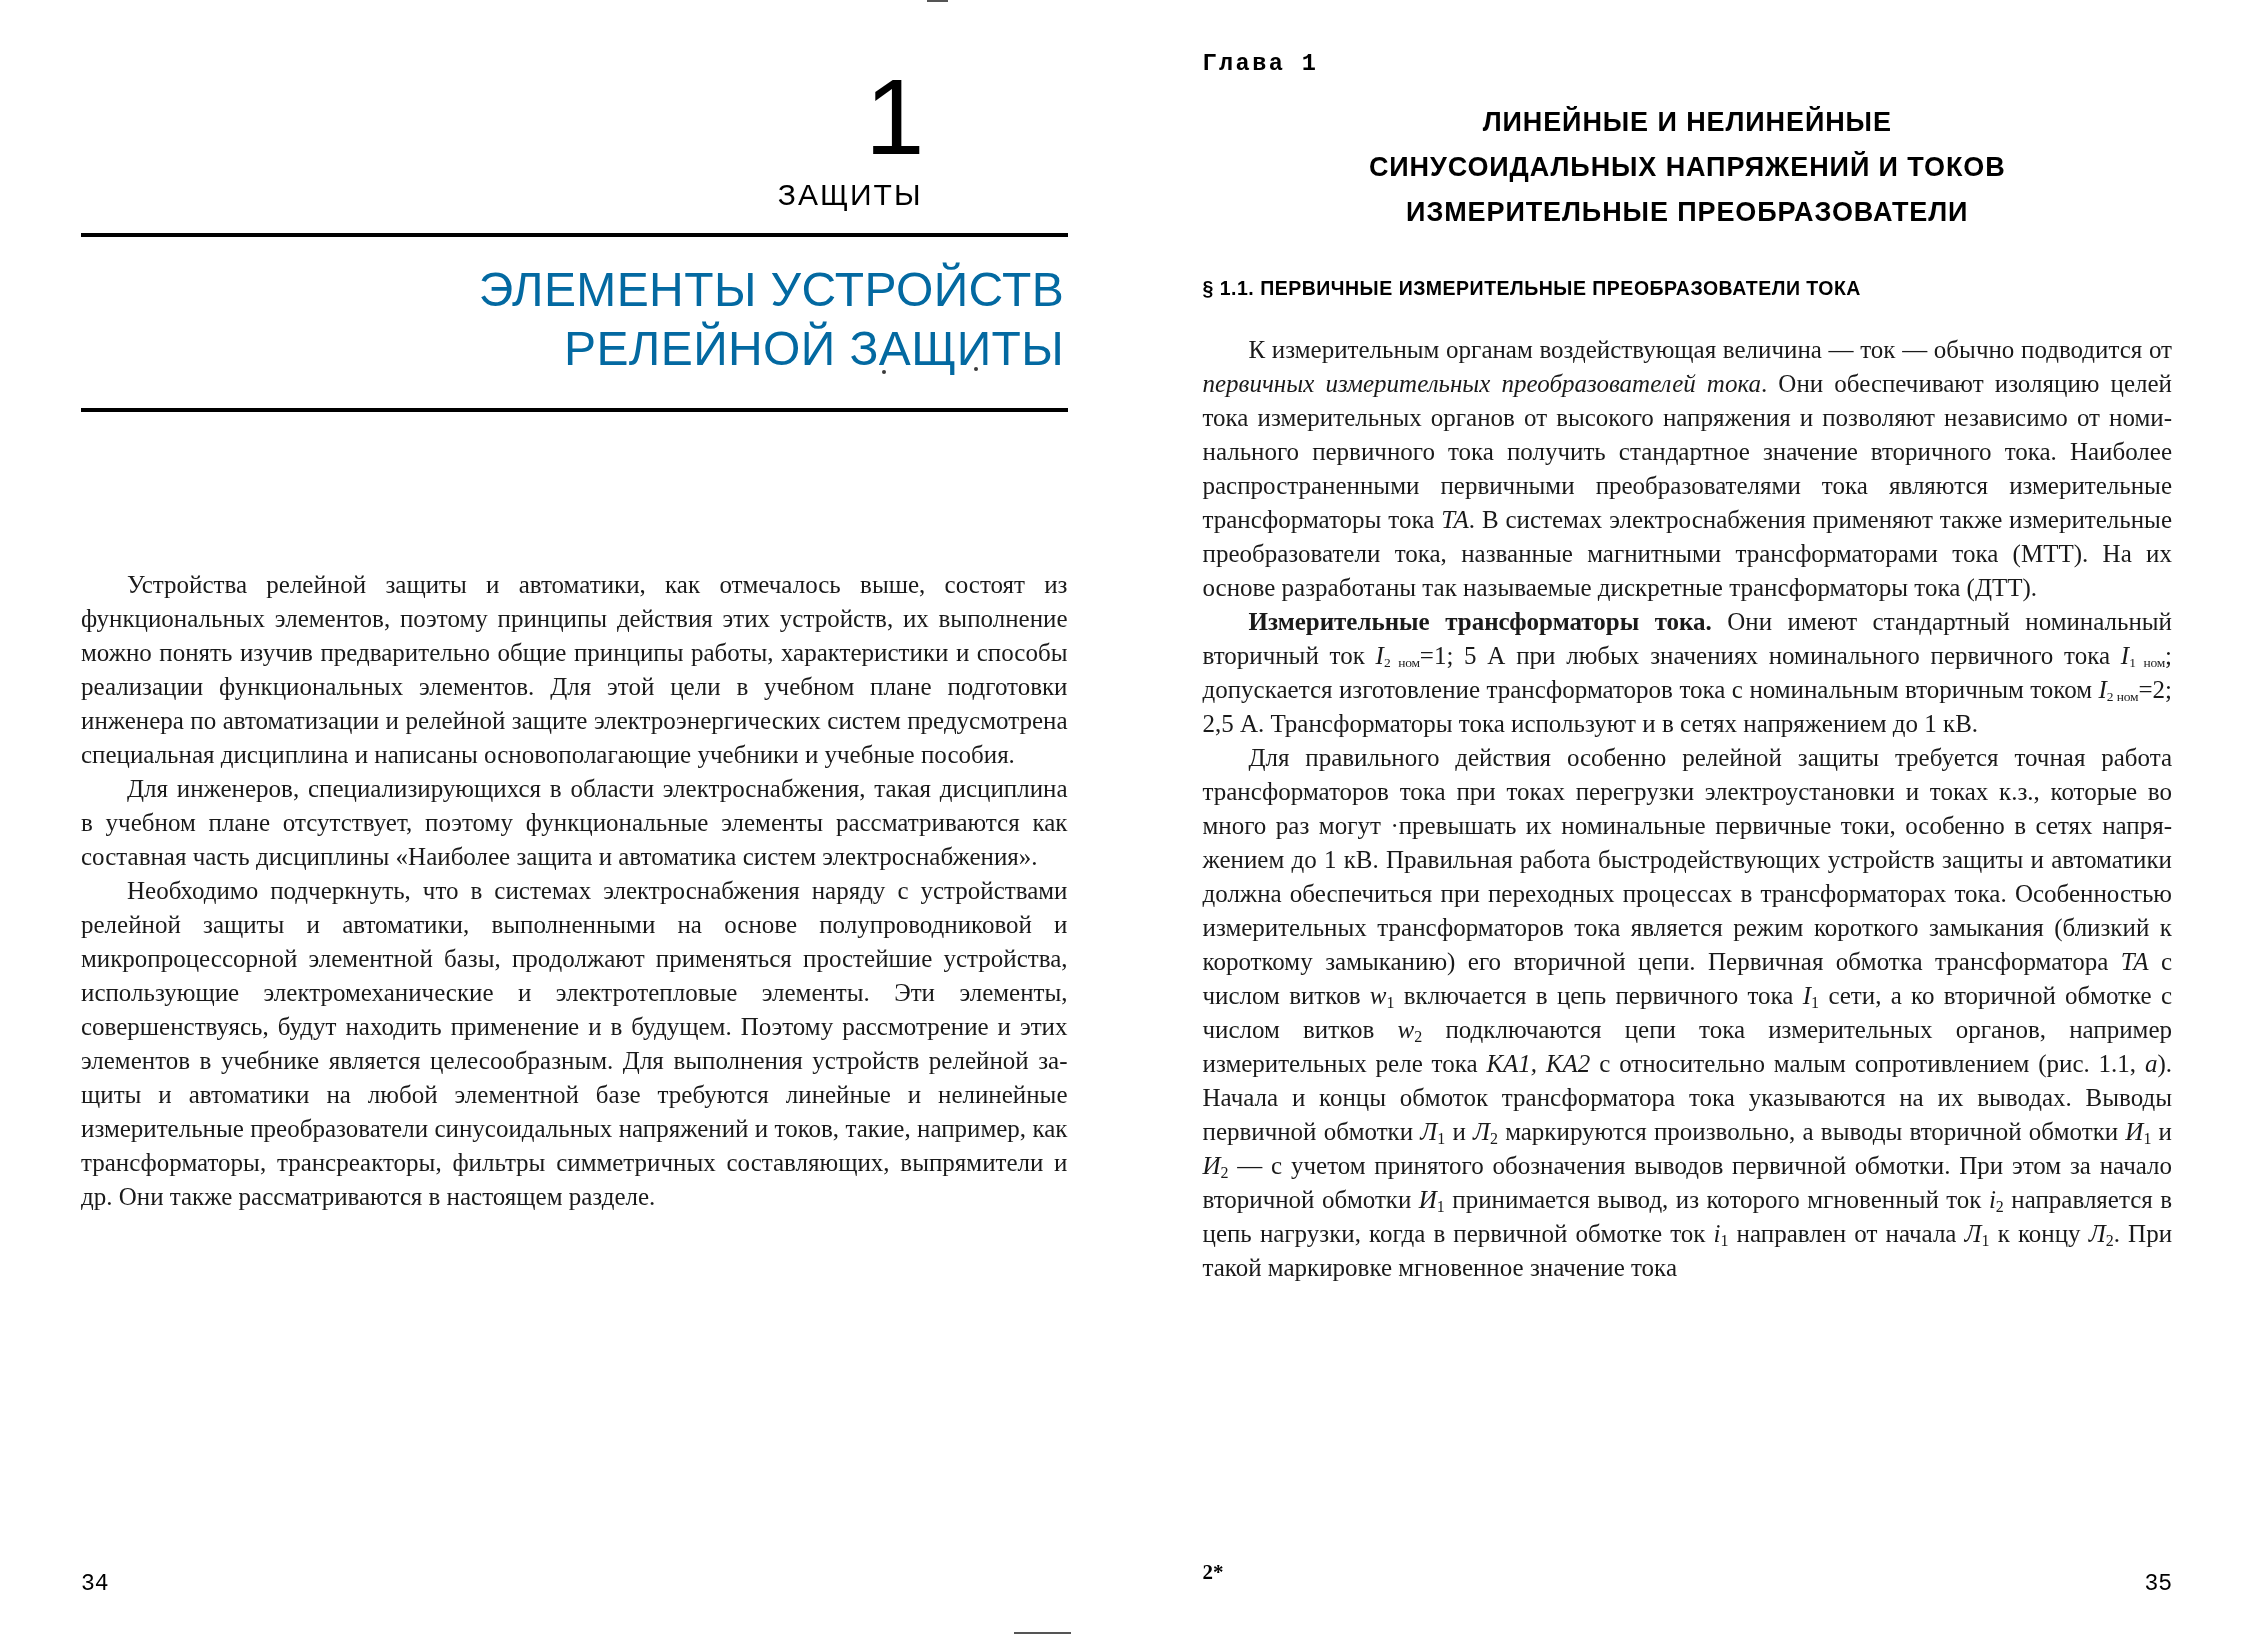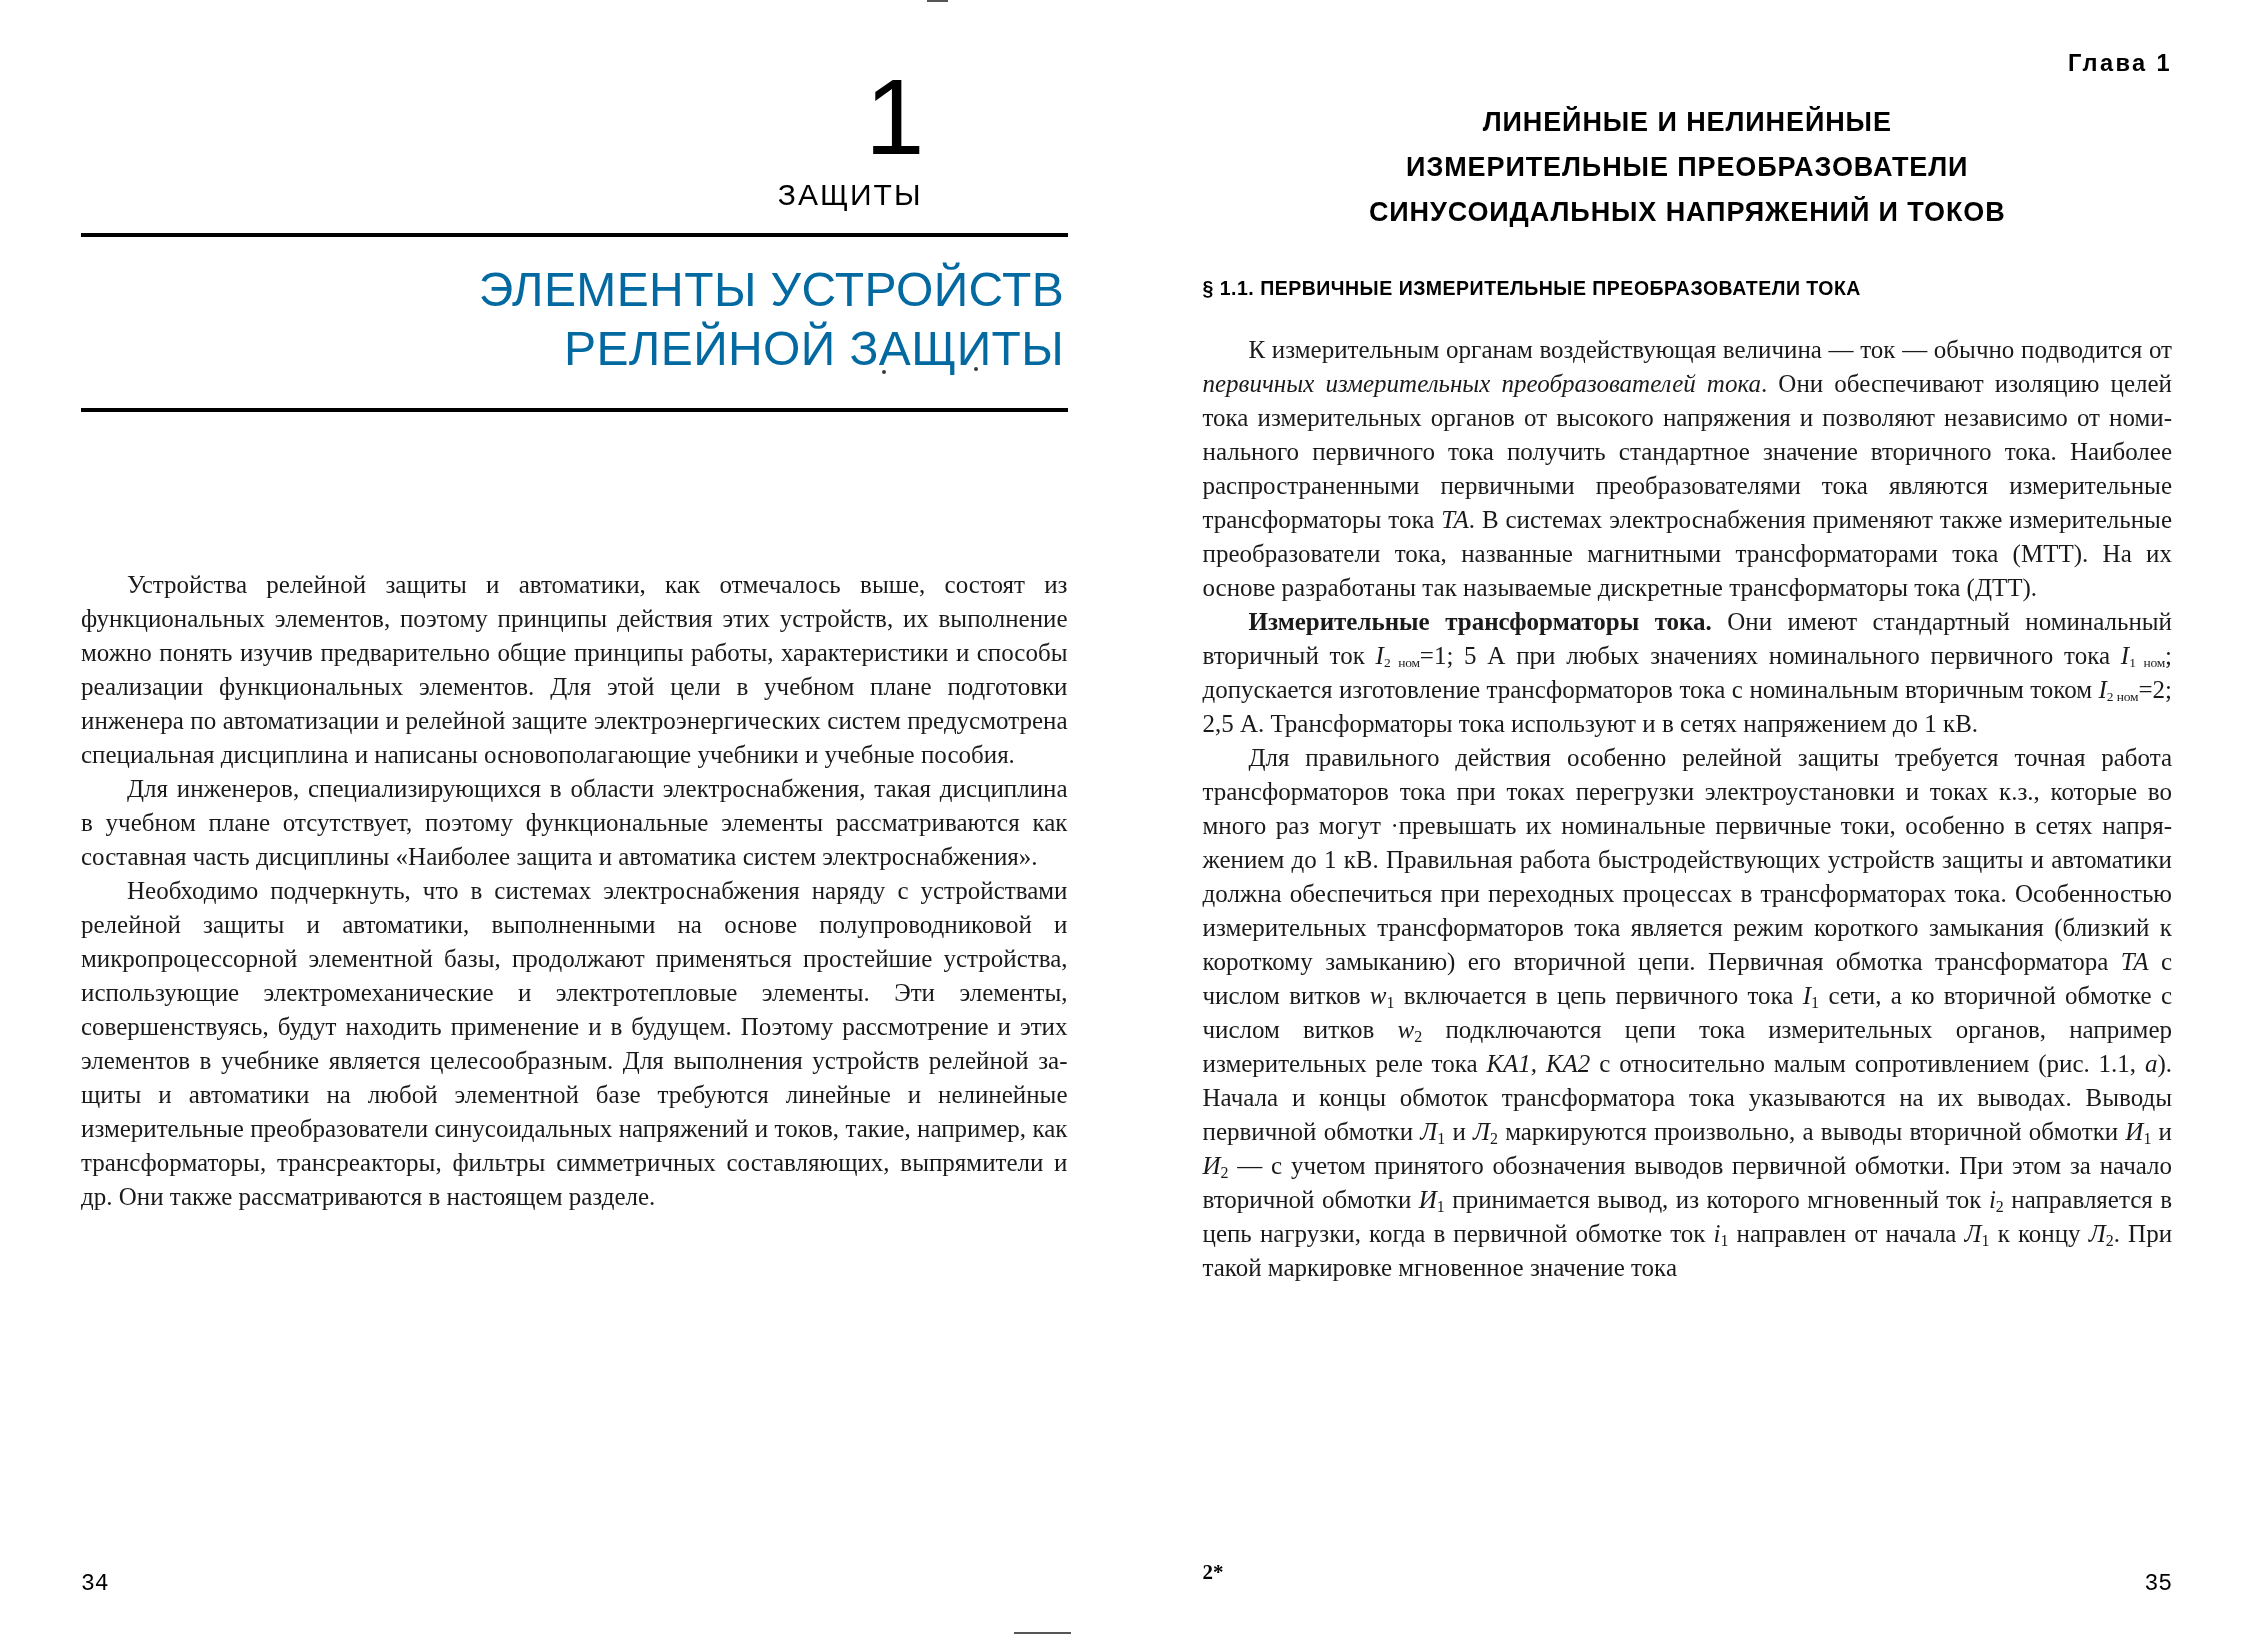--- a/index.html
+++ b/index.html
@@ -100,22 +100,22 @@
   }
   .sub-sm {
     font-size: 0.54em;
     vertical-align: -0.24em;
     line-height: 0;
     letter-spacing: -0.2px;
   }
 
   
   .chapter-label {
-    text-align: right;
-    font-family: Liberation Sans, sans-serif;
+    text-align: left;
+    font-family: Liberation Mono, monospace;
     font-weight: bold;
     font-size: 23.6px;
     letter-spacing: 2.4px;
     padding-top: 50px;
     color: #000;
   }
   .chapter-title {
     text-align: center;
     font-family: "Liberation Sans", "DejaVu Sans", sans-serif;
     font-weight: bold;
@@ -201,22 +201,22 @@
     <div class="scan-speck" style="left:882px; top:370px; width:4.1px; height:4.1px;"></div>
     <div class="scan-speck" style="left:974px; top:367px; width:4.1px; height:4.1px;"></div>
   </div>
 
   <div class="page page-right">
 
     <div class="chapter-label">Глава 1</div>
 
     <div class="chapter-title">
       <span class="tline">ЛИНЕЙНЫЕ И НЕЛИНЕЙНЫЕ</span>
+      <span class="tline">СИНУСОИДАЛЬНЫХ НАПРЯЖЕНИЙ И ТОКОВ</span>
       <span class="tline">ИЗМЕРИТЕЛЬНЫЕ ПРЕОБРАЗОВАТЕЛИ</span>
-      <span class="tline">СИНУСОИДАЛЬНЫХ НАПРЯЖЕНИЙ И ТОКОВ</span>
     </div>
 
     <div class="section-heading">§ 1.1. ПЕРВИЧНЫЕ ИЗМЕРИТЕЛЬНЫЕ ПРЕОБРАЗОВАТЕЛИ ТОКА</div>
 
     <div class="body-col right-body">
 
       <p><span>К измерительным органам воздействующая величина — ток — обычно подводится от </span><i>первичных измерительных преобразователей тока</i><span>. Они обеспечивают изоляцию целей тока измерительных ор­ганов от высокого напряжения и позволяют независимо от номи­нального первичного тока получить стандартное значение вторич­ного тока. Наиболее распространенными первичными преобразо­вателями тока являются измерительные трансформаторы тока </span><i>ТА</i><span>. В системах электроснабжения применяют также измерительные преобразователи тока, названные магнитными трансформаторами тока (МТТ). На их основе разработаны так называемые дискрет­ные трансформаторы тока (ДТТ).</span></p>
 
       <p><b>Измерительные трансформаторы тока.</b><span> Они имеют стандарт­ный номинальный вторичный ток </span><i>I</i><span class="sub-sm">2 ном</span><span>=1; 5 А при любых значе­ниях номинального первичного тока </span><i>I</i><span class="sub-sm">1 ном</span><span>; допускается изготовле­ние трансформаторов тока с номинальным вторичным током </span><i>I</i><span class="sub-sm">2 ном</span><span>=2; 2,5 А. Трансформаторы тока используют и в сетях на­пряжением до 1 кВ.</span></p>
 

